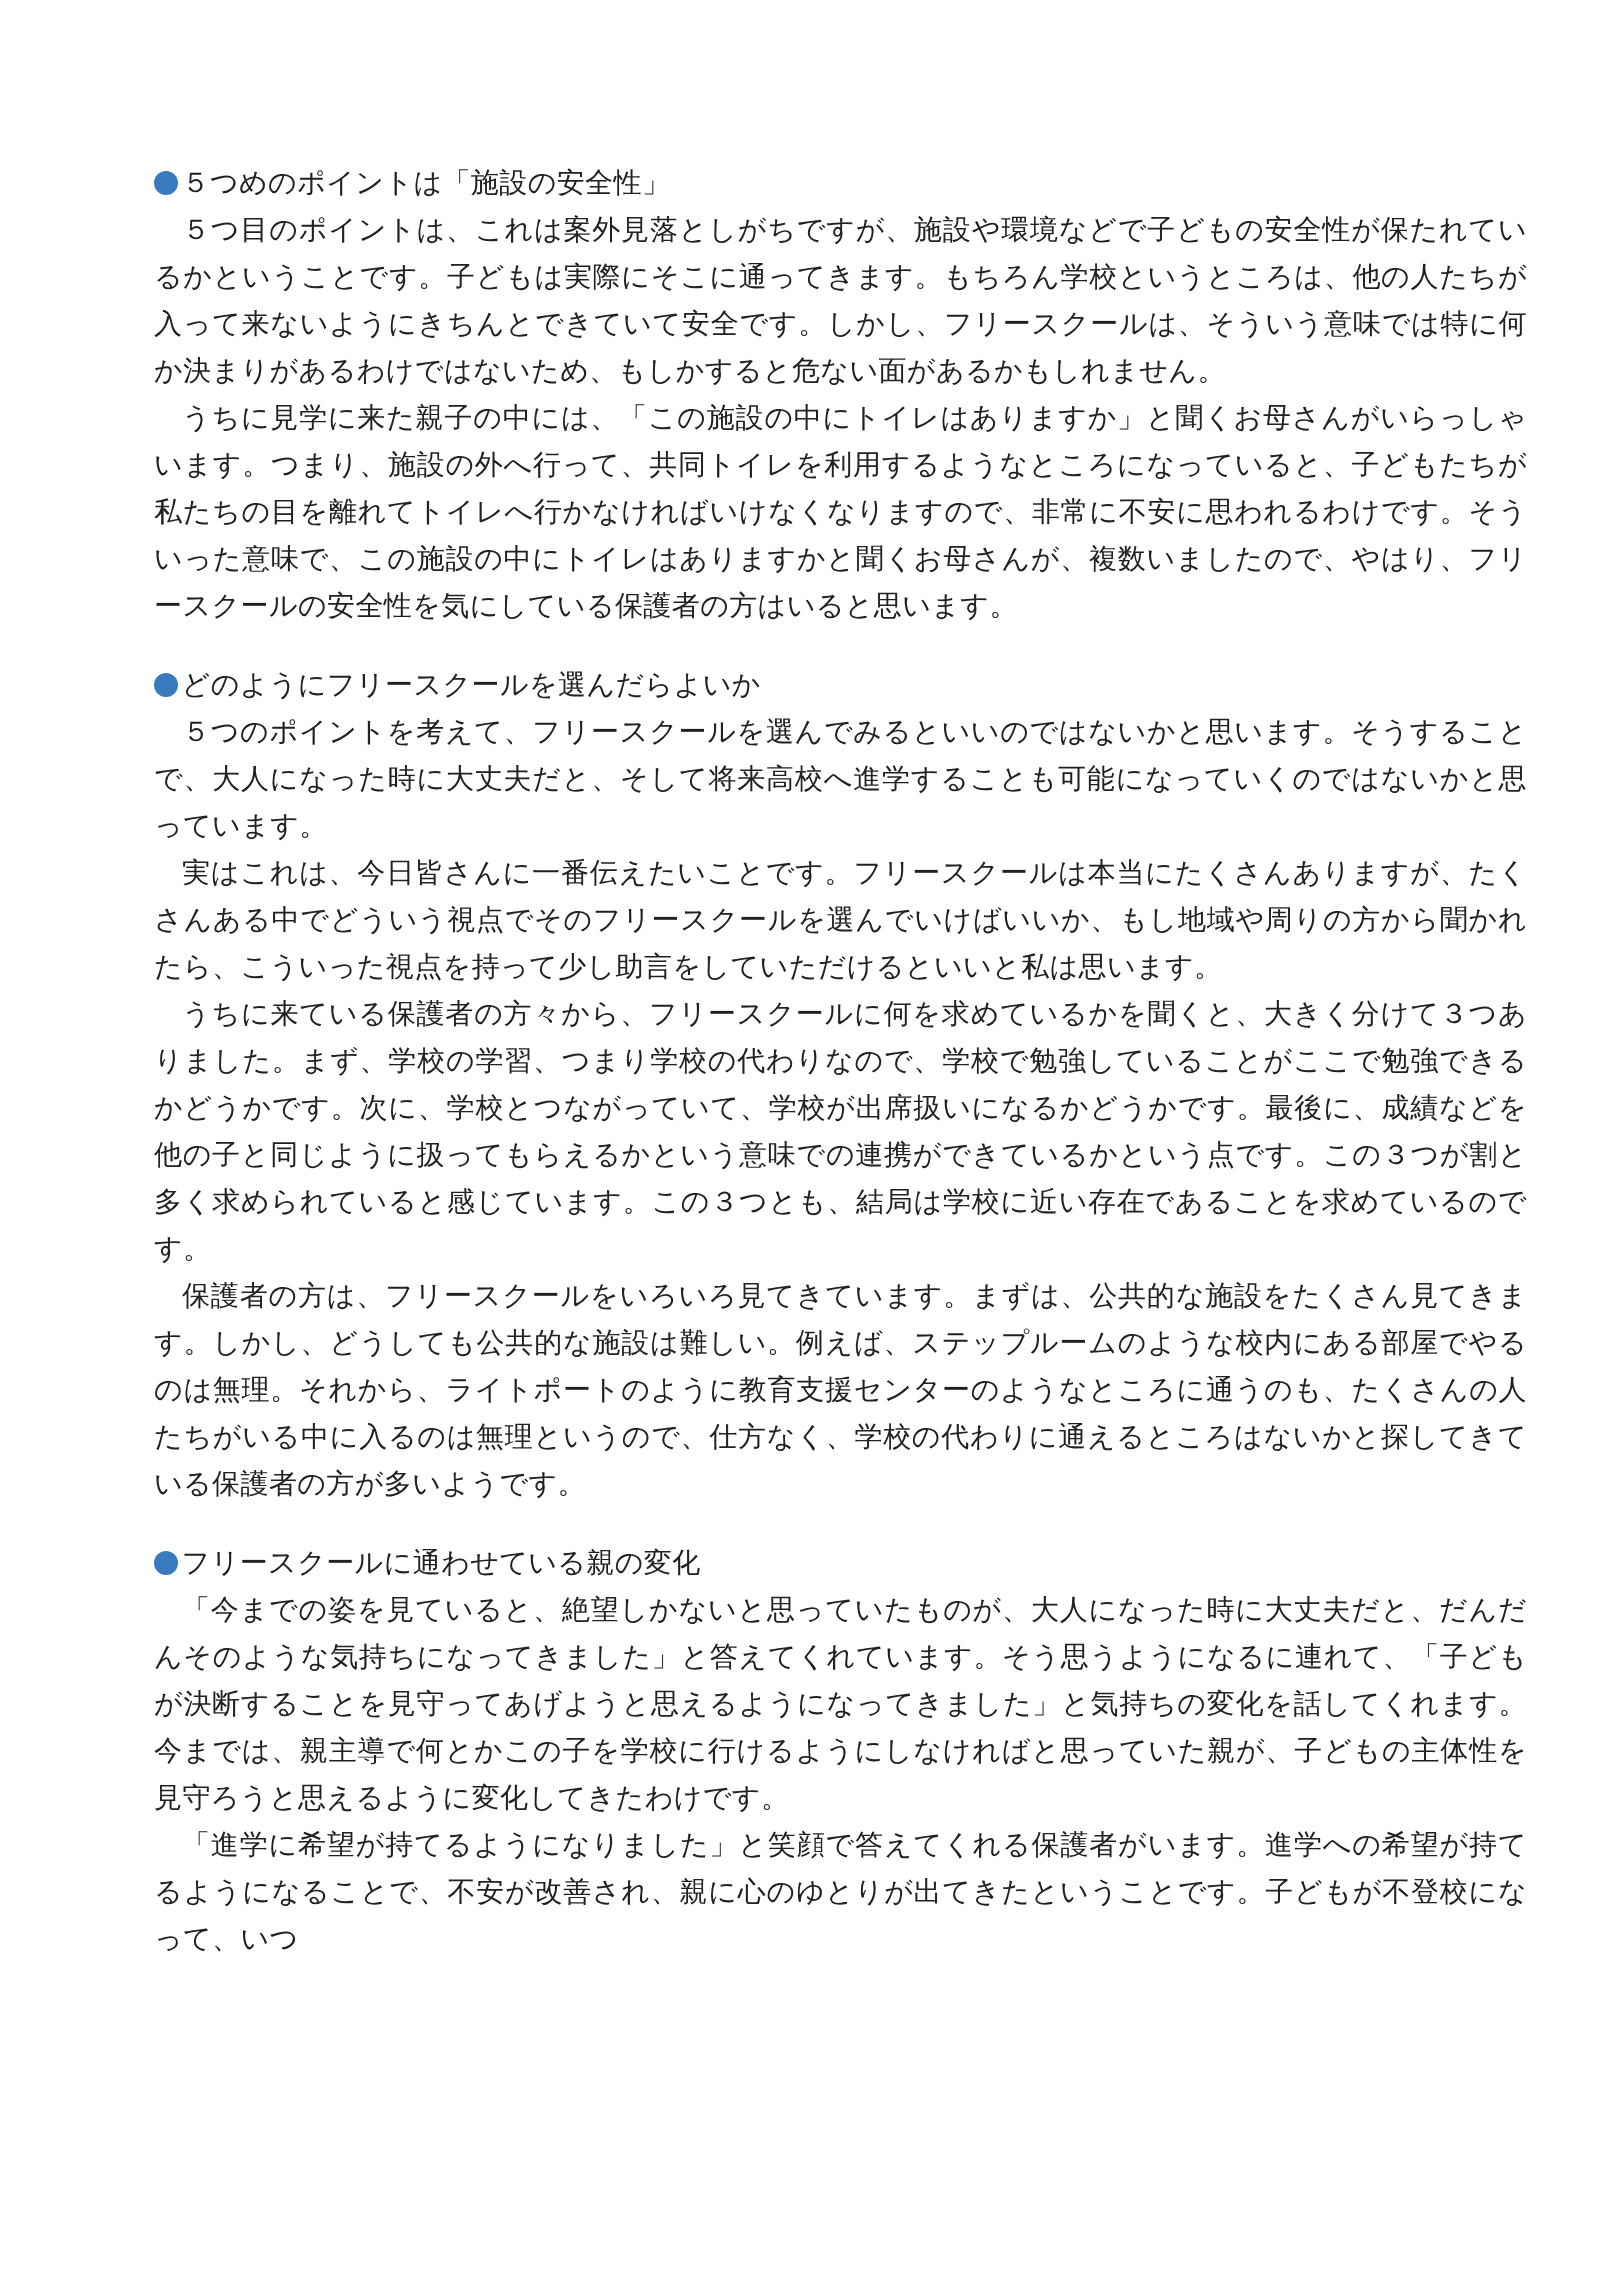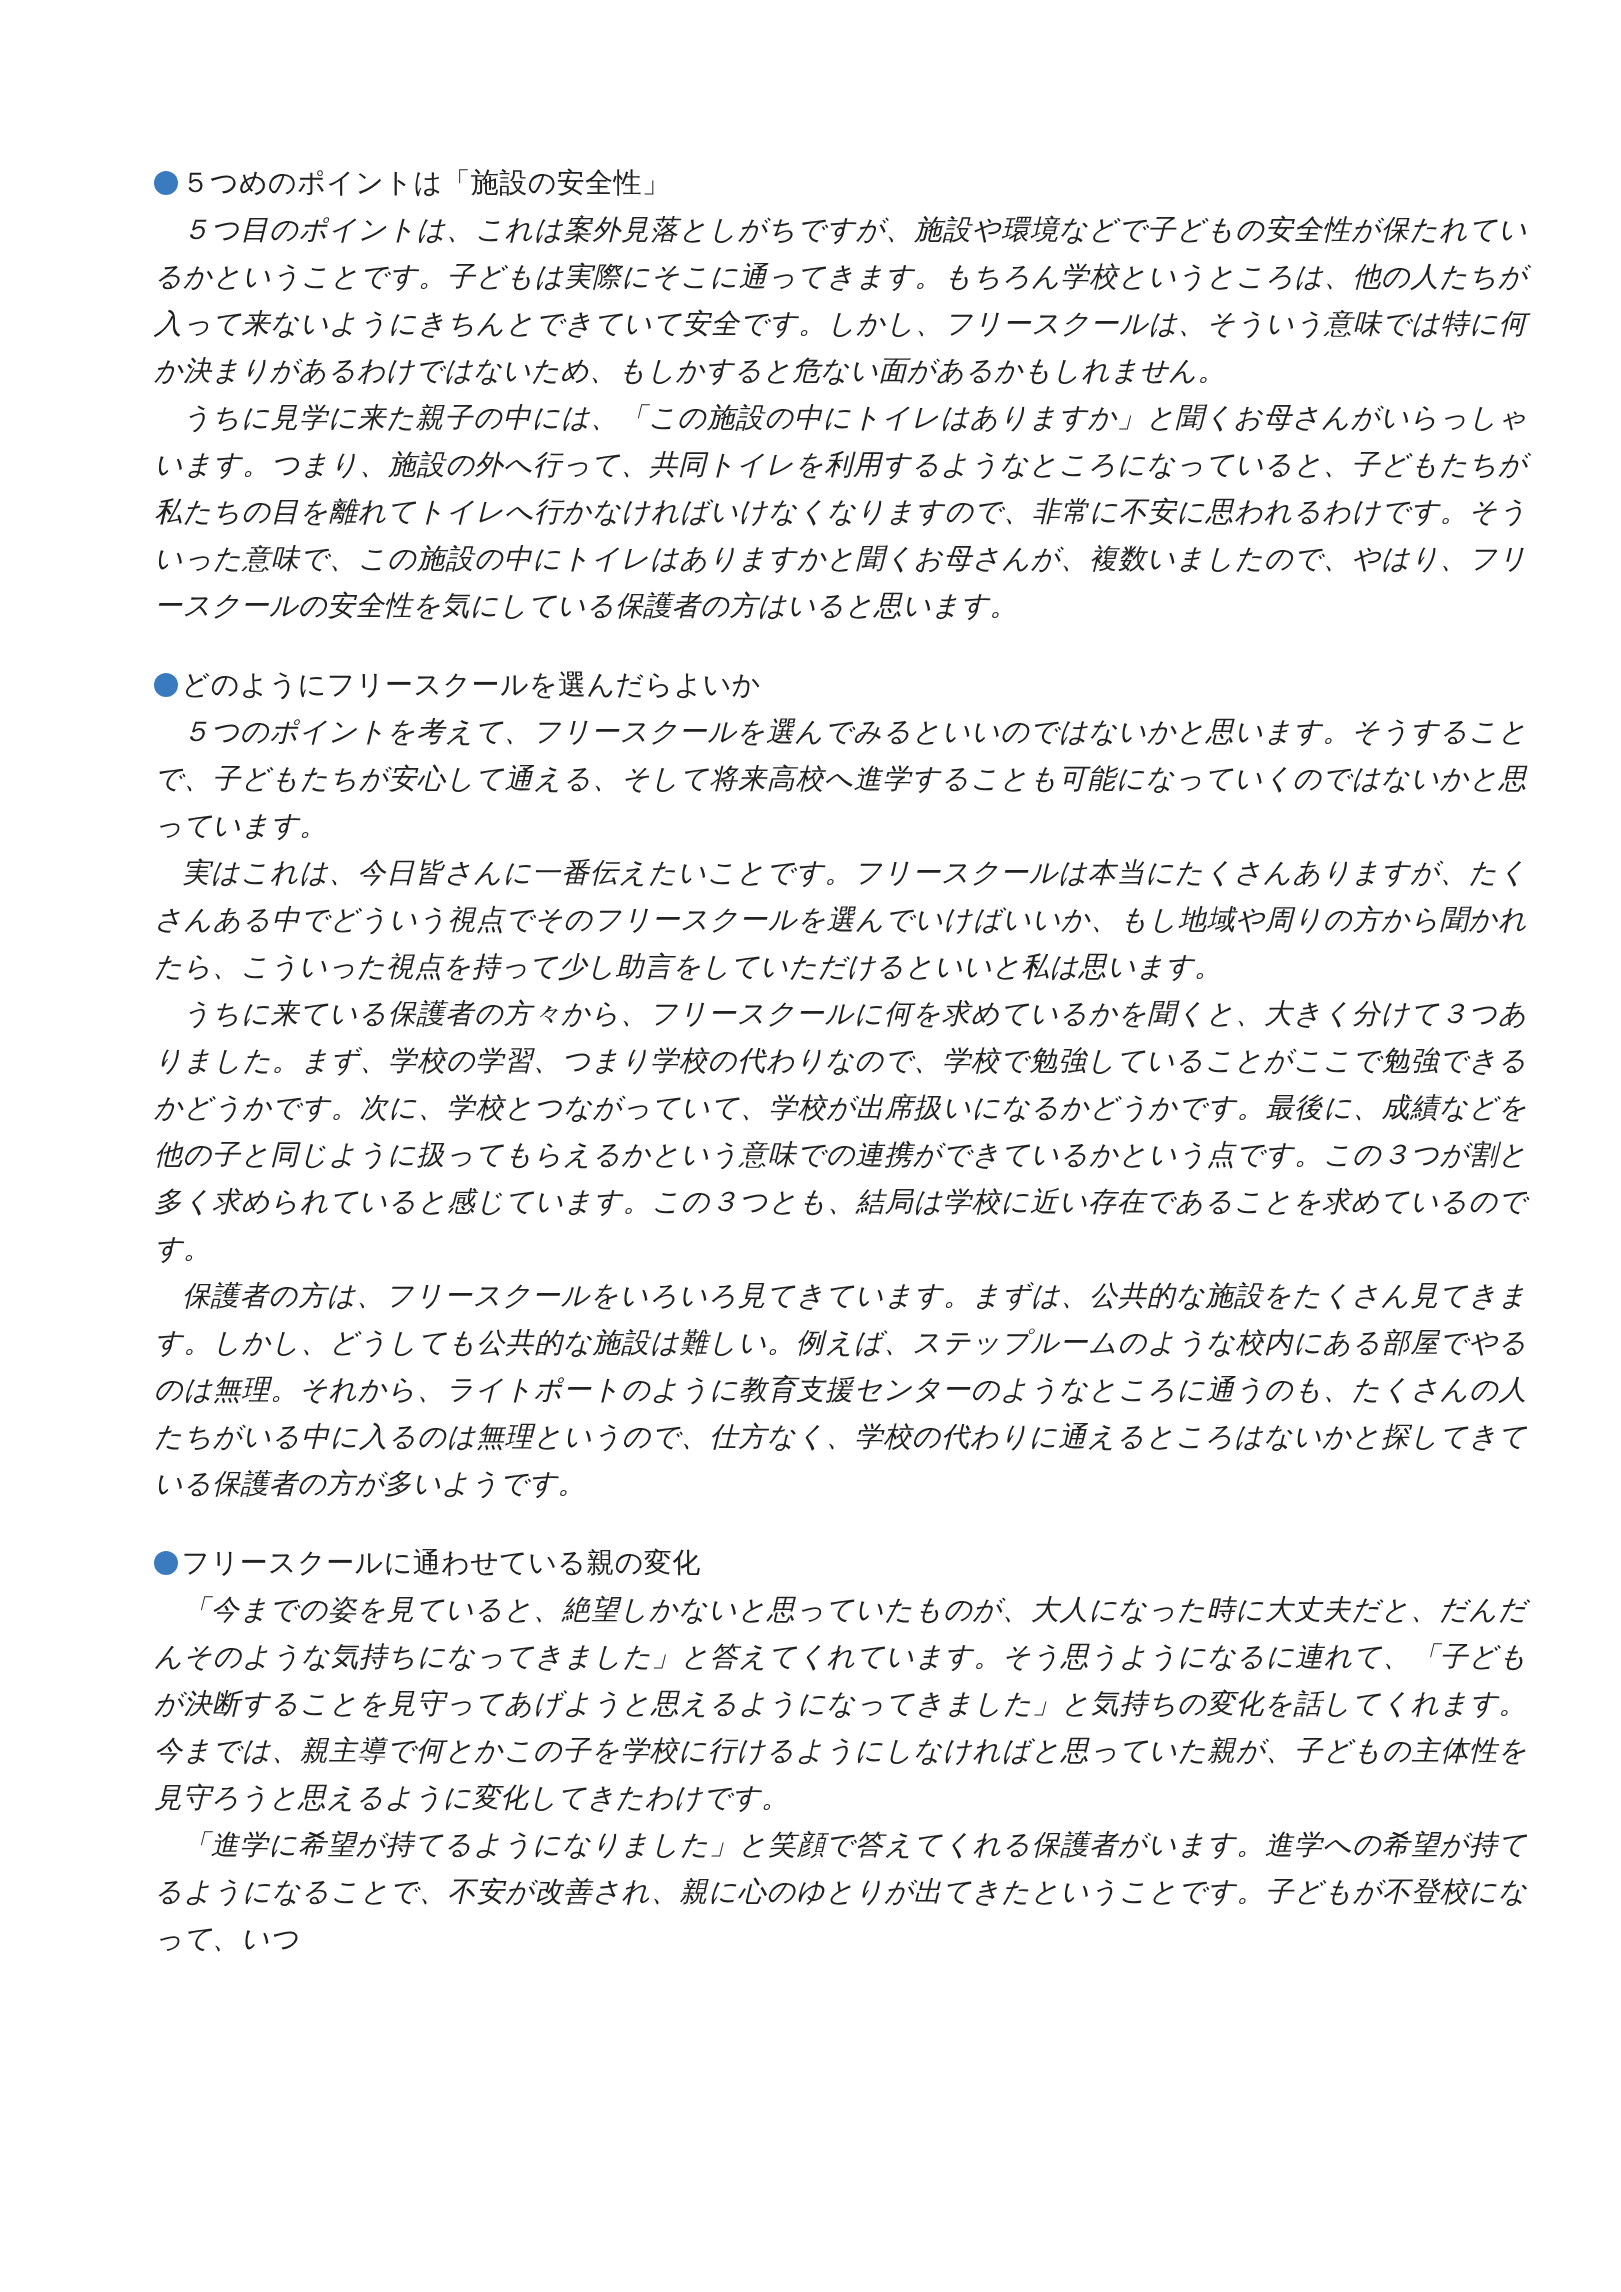--- a/index.html
+++ b/index.html
@@ -35,41 +35,40 @@
     height:24px;
     border-radius:50%;
     background:var(--bullet);
     margin-right:3.6px;
     vertical-align:-2.7px;
   }
   p.para{
     margin:0;
     text-indent:1em; 
     word-break:break-all;
-    font-style:italic;
   }
 </style>
 </head>
 <body>
 
 <div class="doc">
 
   <div class="section">
     <div class="heading">
       <span class="bullet"></span><span>５つめのポイントは「施設の安全性」</span>
     </div>
     <p class="para">５つ目のポイントは、これは案外見落としがちですが、施設や環境などで子どもの安全性が保たれているかということです。子どもは実際にそこに通ってきます。もちろん学校というところは、他の人たちが入って来ないようにきちんとできていて安全です。しかし、フリースクールは、そういう意味では特に何か決まりがあるわけではないため、もしかすると危ない面があるかもしれません。</p>
     <p class="para">うちに見学に来た親子の中には、「この施設の中にトイレはありますか」と聞くお母さんがいらっしゃいます。つまり、施設の外へ行って、共同トイレを利用するようなところになっていると、子どもたちが私たちの目を離れてトイレへ行かなければいけなくなりますので、非常に不安に思われるわけです。そういった意味で、この施設の中にトイレはありますかと聞くお母さんが、複数いましたので、やはり、フリースクールの安全性を気にしている保護者の方はいると思います。</p>
   </div>
 
   <div class="section">
     <div class="heading">
       <span class="bullet"></span><span>どのようにフリースクールを選んだらよいか</span>
     </div>
-    <p class="para">５つのポイントを考えて、フリースクールを選んでみるといいのではないかと思います。そうすることで、子どもたちが安心して通える、そして将来高校へ進学することも可能になっていくのではないかと思っています。</p>
+    <p class="para">５つのポイントを考えて、フリースクールを選んでみるといいのではないかと思います。そうすることで、大人になった時に大丈夫だと、そして将来高校へ進学することも可能になっていくのではないかと思っています。</p>
     <p class="para">実はこれは、今日皆さんに一番伝えたいことです。フリースクールは本当にたくさんありますが、たくさんある中でどういう視点でそのフリースクールを選んでいけばいいか、もし地域や周りの方から聞かれたら、こういった視点を持って少し助言をしていただけるといいと私は思います。</p>
     <p class="para">うちに来ている保護者の方々から、フリースクールに何を求めているかを聞くと、大きく分けて３つありました。まず、学校の学習、つまり学校の代わりなので、学校で勉強していることがここで勉強できるかどうかです。次に、学校とつながっていて、学校が出席扱いになるかどうかです。最後に、成績などを他の子と同じように扱ってもらえるかという意味での連携ができているかという点です。この３つが割と多く求められていると感じています。この３つとも、結局は学校に近い存在であることを求めているのです。</p>
     <p class="para">保護者の方は、フリースクールをいろいろ見てきています。まずは、公共的な施設をたくさん見てきます。しかし、どうしても公共的な施設は難しい。例えば、ステップルームのような校内にある部屋でやるのは無理。それから、ライトポートのように教育支援センターのようなところに通うのも、たくさんの人たちがいる中に入るのは無理というので、仕方なく、学校の代わりに通えるところはないかと探してきている保護者の方が多いようです。</p>
   </div>
 
   <div class="section">
     <div class="heading">
       <span class="bullet"></span><span>フリースクールに通わせている親の変化</span>
     </div>
     <p class="para">「今までの姿を見ていると、絶望しかないと思っていたものが、大人になった時に大丈夫だと、だんだんそのような気持ちになってきました」と答えてくれています。そう思うようになるに連れて、「子どもが決断することを見守ってあげようと思えるようになってきました」と気持ちの変化を話してくれます。今までは、親主導で何とかこの子を学校に行けるようにしなければと思っていた親が、子どもの主体性を見守ろうと思えるように変化してきたわけです。</p>

